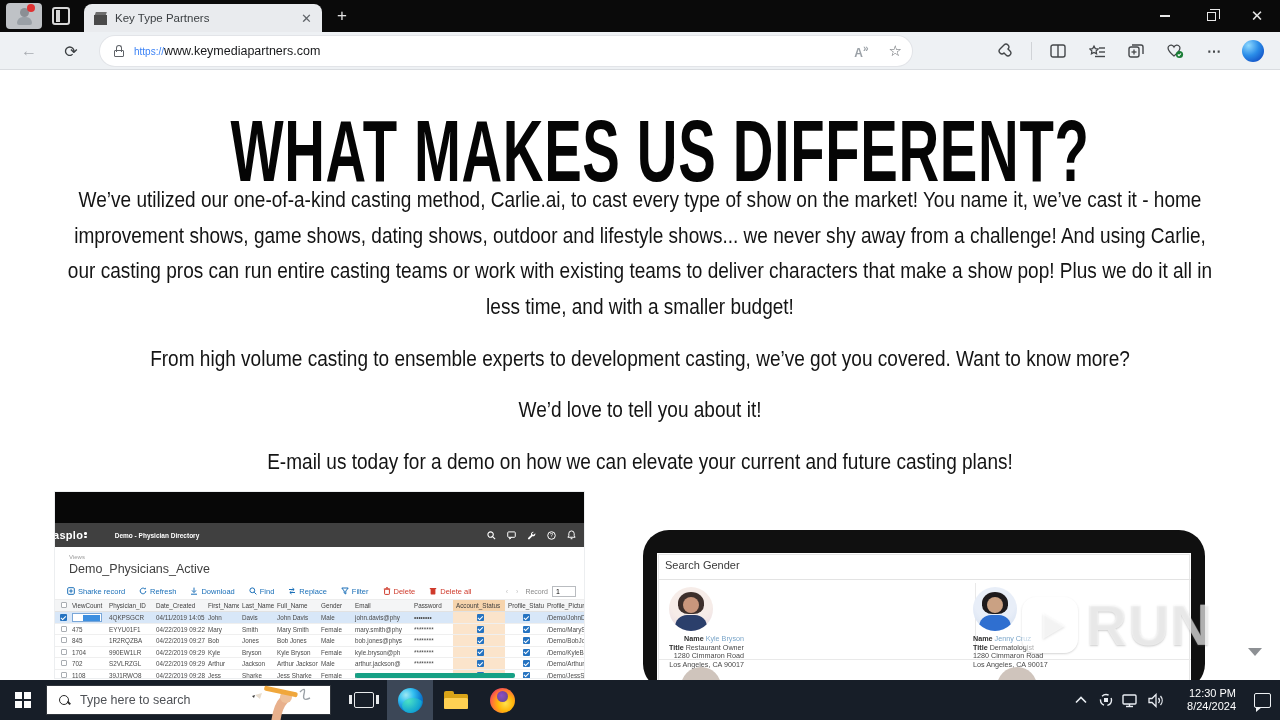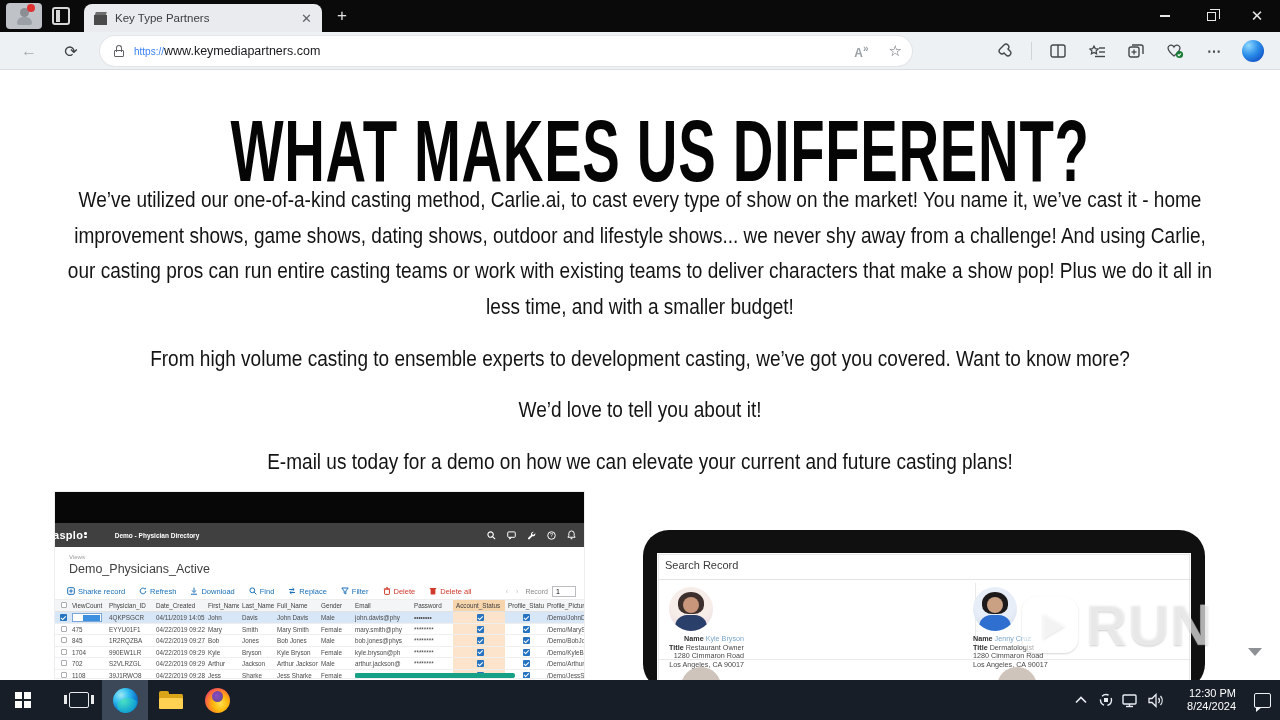--- a/index.html
+++ b/index.html
@@ -496,21 +496,21 @@
             </div>
             <div class="ccell" style="width:40px">/Demo/JessSharke</div>
             <div class="teal-bar"></div>
           </div>
         </div>
     </div>
 
     <div id="tablet">
       <div class="tab-screen">
         <div class="sr-panel">
-          <div class="sr-title">Search Record</div>
+          <div class="sr-title">Search Gender</div>
           <div class="sr-hr"></div>
           <div class="sr-vline"></div>
           <div class="sr-hr2"></div>
           <div id="sr-cards">
               <div class="card" style="left: 2px; text-align: right;">
                 <div class="avatar av1">
                   <div class="hair"></div>
                   <div class="face"></div>
                   <div class="shirt"></div>
                 </div>
@@ -550,20 +550,32 @@
 
   <div id="taskbar">
     <div class="tb-btn">
         <div class="winlogo">
           <i></i>
           <i></i>
           <i></i>
           <i></i>
         </div>
       </div>
+    <div class="search-box">
+      <div class="mag"></div>
+      <span class="search-text">Type here to search</span>
+      <svg class="hand-art" viewBox="0 0 70 40">
+        <path d="M30 40 q2 -14 8 -20" stroke="#e8b08c" stroke-width="9" fill="none" stroke-linecap="round"></path>
+        <circle cx="40" cy="17" r="6" fill="#eec09a"></circle>
+        <rect x="18" y="9" width="34" height="5" rx="2" fill="#f0a73c" transform="rotate(12 35 11)"></rect>
+        <path d="M16 13 l-7 2 5 4 z" fill="#e8ddcf"></path>
+        <path d="M9 15 l-3 1 2 2 z" fill="#3a3a3a"></path>
+        <path d="M54 12 q6 -6 4 2 q-2 8 6 4" stroke="#9aa0a6" stroke-width="1.4" fill="none"></path>
+      </svg>
+    </div>
     <div class="tb-btn" style="margin-left:10px;">
         <div class="taskview"></div>
       </div>
     <div class="tb-btn app-active">
         <div class="edge-ic"></div>
       </div>
     <div class="tb-btn">
         <div class="folder-ic">
           <div class="tabb"></div>
           <div class="back"></div>

